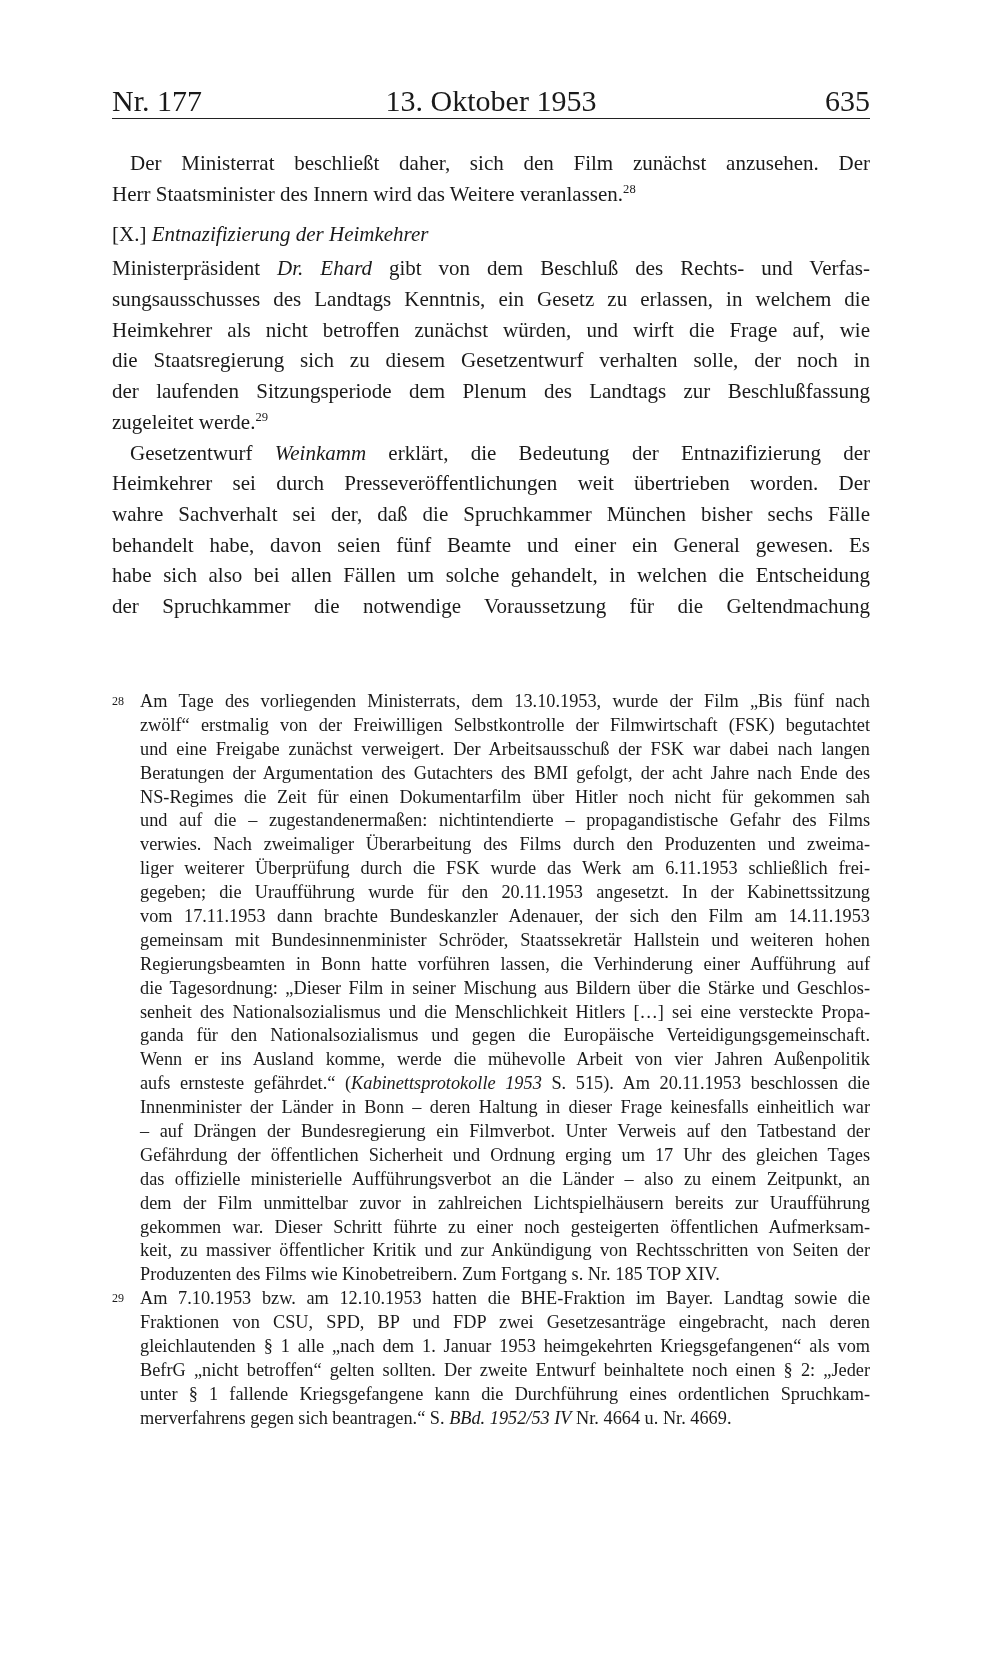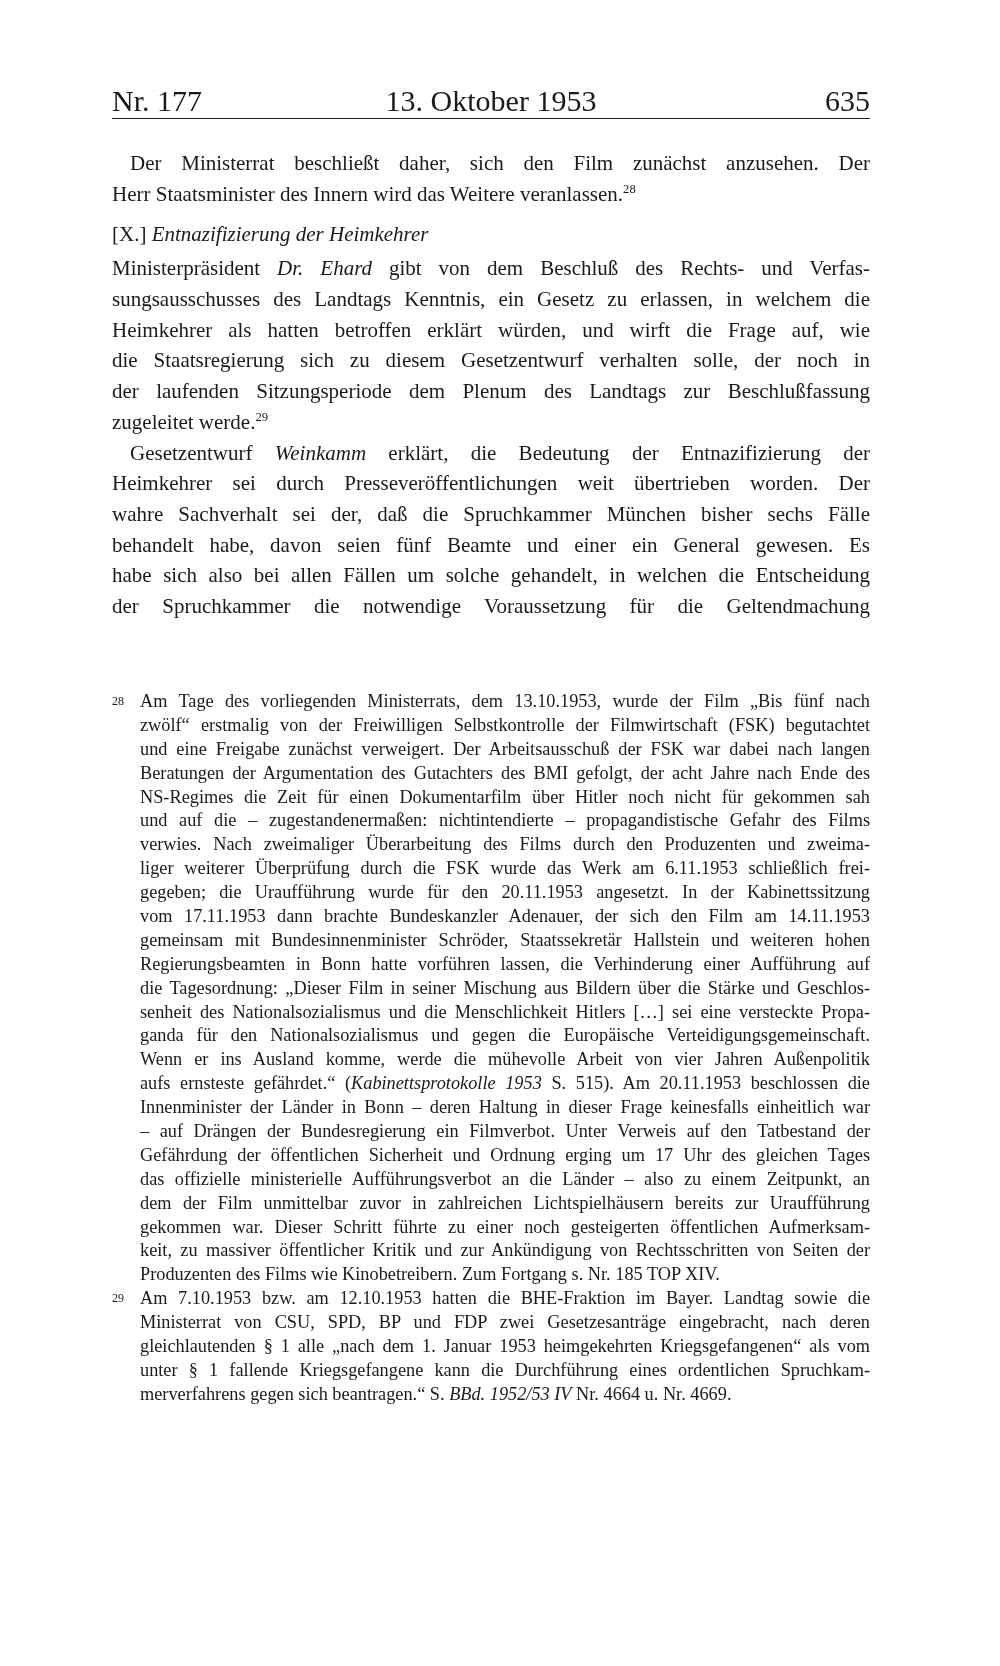--- a/index.html
+++ b/index.html
@@ -39,21 +39,21 @@
   </div>
 
   <div class="line last heading">
     <span>[X.]</span>
     <i>Entnazifizierung der Heimkehrer</i>
   </div>
 
   <div>
     <span class="line"><span>Ministerpräsident </span><i>Dr. Ehard</i><span> gibt von dem Beschluß des Rechts- und Verfas-</span></span>
     <span class="line">sungsausschusses des Landtags Kenntnis, ein Gesetz zu erlassen, in welchem die</span>
-    <span class="line">Heimkehrer als hatten betroffen erklärt würden, und wirft die Frage auf, wie</span>
+    <span class="line">Heimkehrer als nicht betroffen zunächst würden, und wirft die Frage auf, wie</span>
     <span class="line">die Staatsregierung sich zu diesem Gesetzentwurf verhalten solle, der noch in</span>
     <span class="line">der laufenden Sitzungsperiode dem Plenum des Landtags zur Beschlußfassung</span>
     <span class="line last"><span>zugeleitet werde.</span><sup>29</sup></span>
   </div>
 
   <div>
     <span class="line indent"><span>Gesetzentwurf </span><i>Weinkamm</i><span> erklärt, die Bedeutung der Entnazifizierung der</span></span>
     <span class="line">Heimkehrer sei durch Presseveröffentlichungen weit übertrieben worden. Der</span>
     <span class="line">wahre Sachverhalt sei der, daß die Spruchkammer München bisher sechs Fälle</span>
     <span class="line">behandelt habe, davon seien fünf Beamte und einer ein General gewesen. Es</span>
@@ -92,19 +92,20 @@
         <span class="nline">dem der Film unmittelbar zuvor in zahlreichen Lichtspielhäusern bereits zur Uraufführung</span>
         <span class="nline">gekommen war. Dieser Schritt führte zu einer noch gesteigerten öffentlichen Aufmerksam-</span>
         <span class="nline">keit, zu massiver öffentlicher Kritik und zur Ankündigung von Rechtsschritten von Seiten der</span>
       </div>
     <span class="nline last">Produzenten des Films wie Kinobetreibern. Zum Fortgang s. Nr. 185 TOP XIV.</span>
   </div>
   <div class="note">
     <span class="num">29</span>
     <div id="fn29-lines">
         <span class="nline">Am 7.10.1953 bzw. am 12.10.1953 hatten die BHE-Fraktion im Bayer. Landtag sowie die</span>
-        <span class="nline">Ministerrat von CSU, SPD, BP und FDP zwei Gesetzesanträge eingebracht, nach deren</span>
+        <span class="nline">Fraktionen von CSU, SPD, BP und FDP zwei Gesetzesanträge eingebracht, nach deren</span>
         <span class="nline">gleichlautenden § 1 alle „nach dem 1. Januar 1953 heimgekehrten Kriegsgefangenen“ als vom</span>
+        <span class="nline">BefrG „nicht betroffen“ gelten sollten. Der zweite Entwurf beinhaltete noch einen § 2: „Jeder</span>
         <span class="nline">unter § 1 fallende Kriegsgefangene kann die Durchführung eines ordentlichen Spruchkam-</span>
       </div>
     <span class="nline last"><span>merverfahrens gegen sich beantragen.“ S. </span><i>BBd. 1952/53 IV</i><span> Nr. 4664 u. Nr. 4669.</span></span>
   </div>
 </div>
 
 </body></html>

